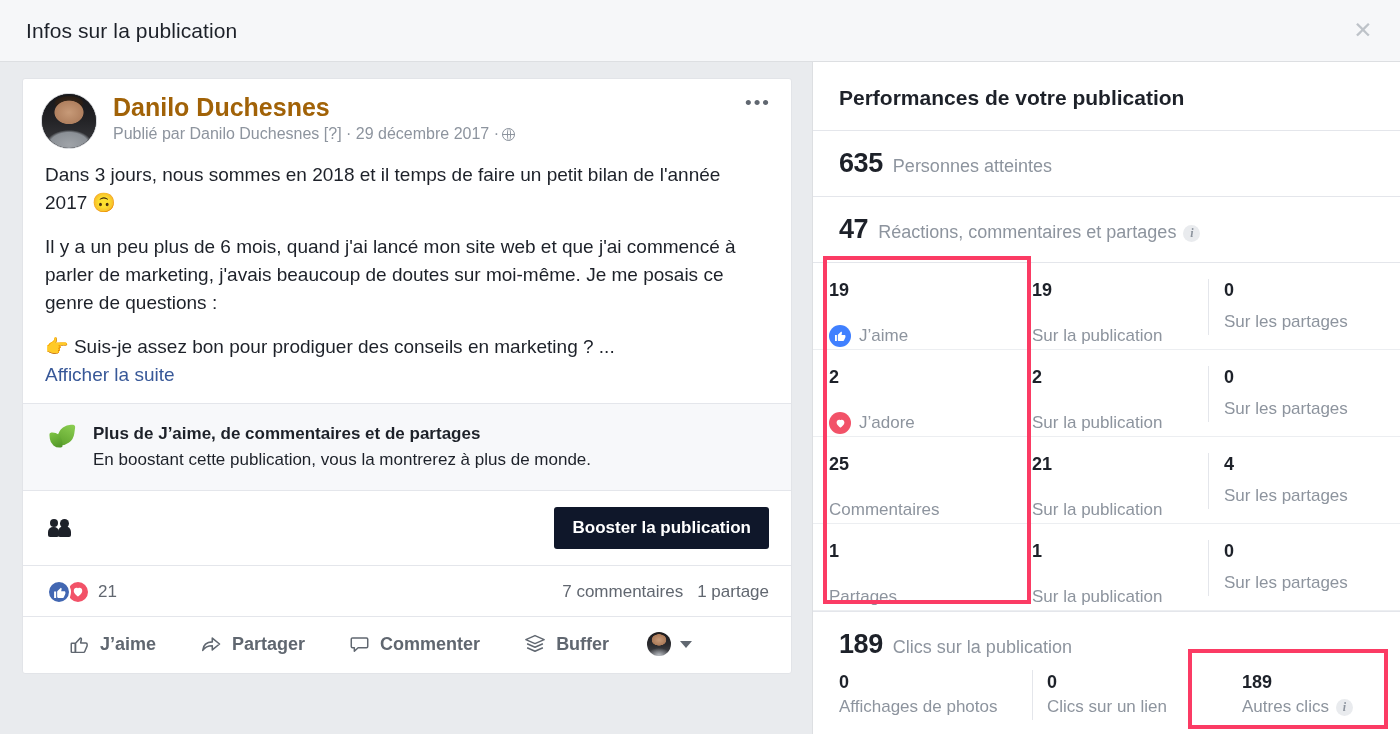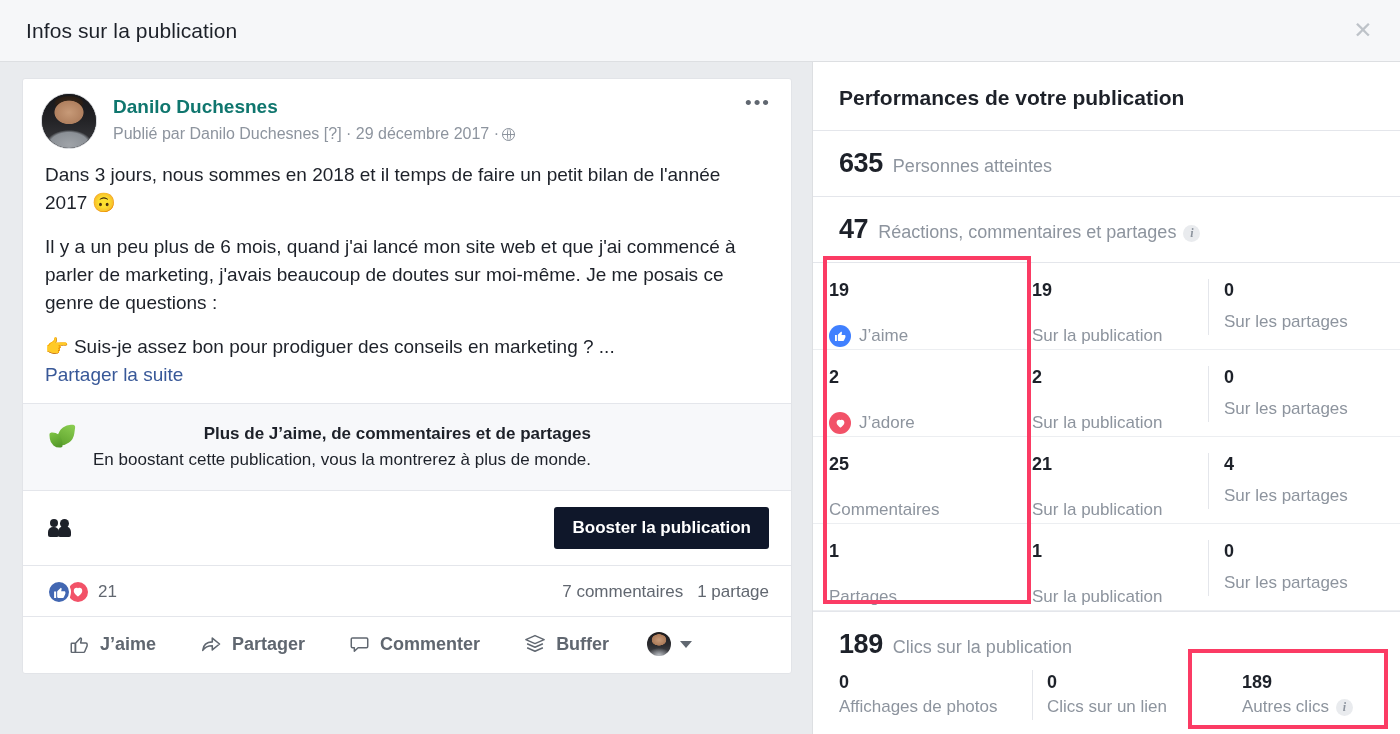--- a/index.html
+++ b/index.html
@@ -85,22 +85,22 @@
   .avatar .face {
     position: absolute; left: 0; top: 0; width: 100%; height: 100%;
     background:
       radial-gradient(ellipse 42% 34% at 50% 34%, #c79a78 0%, #b0805f 62%, rgba(176,128,95,0) 66%),
       radial-gradient(ellipse 40% 20% at 50% 17%, #3a2a1e 0%, #2a1d14 60%, rgba(42,29,20,0) 70%),
       radial-gradient(ellipse 60% 38% at 50% 94%, #9fa3a8 0%, #8b9096 60%, rgba(139,144,150,0) 72%),
       linear-gradient(180deg, #17171a 0%, #232326 48%, #3a3b3f 100%);
   }
   .head-text { padding-left: 16px; padding-top: 2px; }
   .author {
-    font-size: 19px;
-    color: #0f766e;
+    font-size: 25px;
+    color: #a16207;
     font-weight: bold;
     line-height: 24px;
     cursor: pointer;
   }
   .meta {
     font-size: 16px;
     color: #8d949e;
     line-height: 22px;
     margin-top: 4px;
     white-space: nowrap;
@@ -156,21 +156,20 @@
     display: inline-block;
   }
 
   
   .boost-promo {
     border-top: 1px solid #e4e6eb;
     background: #f7f8fa;
     display: flex;
     padding: 18px 22px 18px 26px;
     align-items: flex-start;
-    text-align: right;
   }
   .leaf-ic {
     flex: 0 0 30px;
     width: 30px; height: 30px;
     position: relative;
     margin-top: 1px;
   }
   .leaf-ic::before, .leaf-ic::after {
     content: "";
     position: absolute;
@@ -440,21 +439,21 @@
               <span>Publié par Danilo Duchesnes [?] · 29 décembre 2017 ·</span><span class="globe-ic"></span>
             </div>
           </div>
           <div class="dots-menu">•••</div>
         </div>
 
         <div class="post-body">
           <p>Dans 3 jours, nous sommes en 2018 et il temps de faire un petit bilan de l'année 2017 🙃</p>
           <p>Il y a un peu plus de 6 mois, quand j'ai lancé mon site web et que j'ai commencé à parler de marketing, j'avais beaucoup de doutes sur moi-même. Je me posais ce genre de questions :</p>
           <p><span>👉 Suis-je assez bon pour prodiguer des conseils en marketing ? ...</span><br>
-            <span class="see-more">Partager la suite</span>
+            <span class="see-more">Afficher la suite</span>
           </p>
         </div>
 
         <div class="boost-promo">
           <div class="leaf-ic"></div>
           <div class="boost-txt">
             <div class="boost-title">Plus de J’aime, de commentaires et de partages</div>
             <div class="boost-sub">En boostant cette publication, vous la montrerez à plus de monde.</div>
           </div>
         </div>

